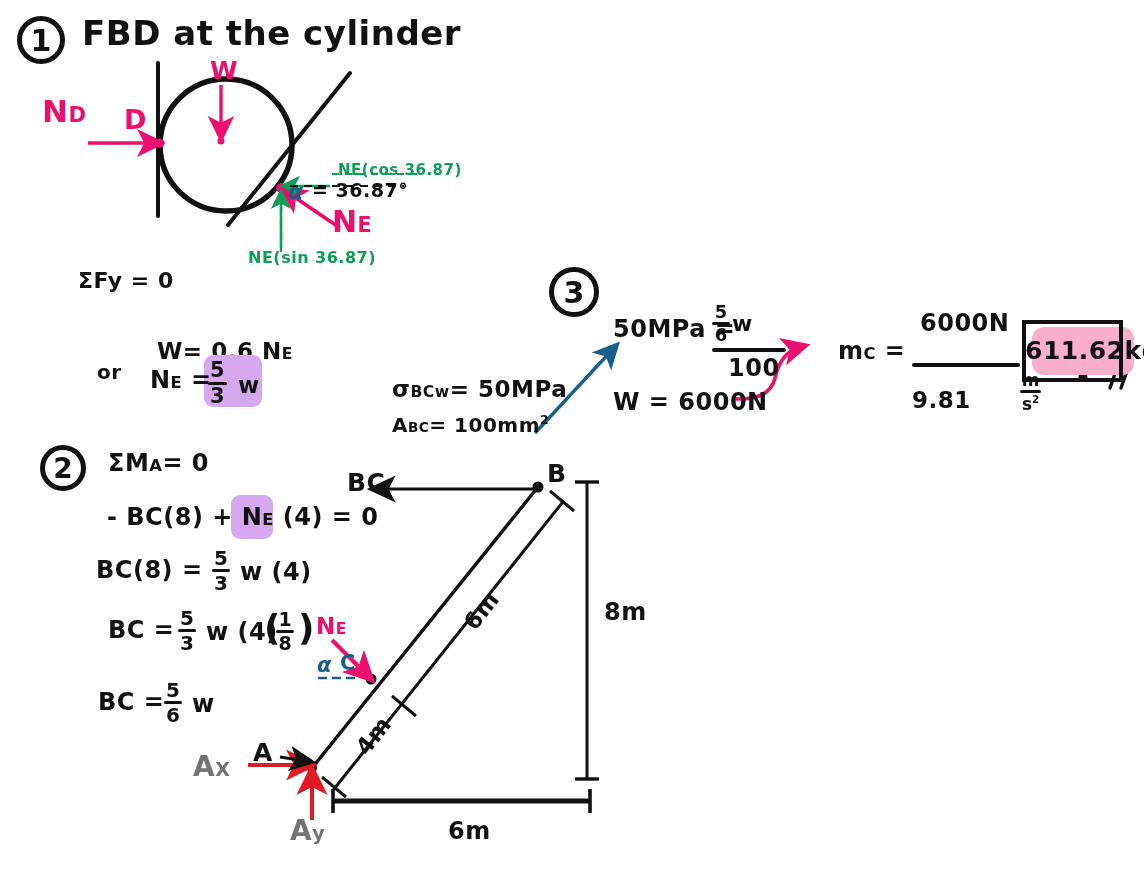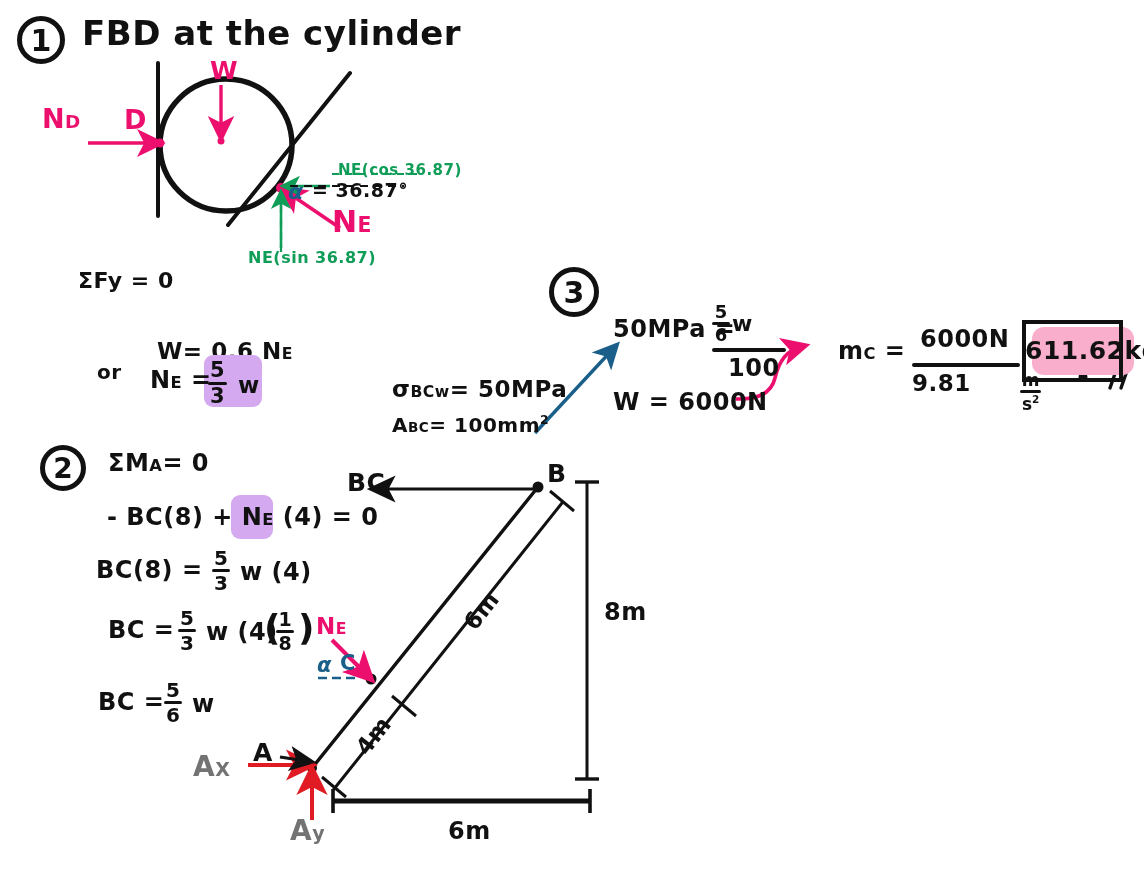--- a/index.html
+++ b/index.html
@@ -184,21 +184,21 @@
     <path d="M1129,365 L1121,388" stroke="#111111" stroke-width="3.4" fill="none" stroke-linecap="round"></path>
     <circle cx="1083" cy="377" r="4.5" fill="#111111"></circle>
   </svg>
 
   <div class="step-circle" style="left:17px; top:16px; width:48px; height:48px; font-size:30px;">
     <span>1</span>
   </div>
   <div class="txt" style="left:82px; top:16px; font-size:34px;">FBD at the cylinder</div>
 
   <div class="txt pink" style="left:124px; top:106px; font-size:27px;">D</div>
-  <div class="txt pink" style="left:42px; top:105px; font-size:27px;">
+  <div class="txt pink" style="left:42px; top:96px; font-size:31px;">
     <span>N</span><span class="sub">D</span>
   </div>
   <div class="txt pink" style="left:210px; top:58px; font-size:25px;">W</div>
   <div class="txt pink" style="left:332px; top:207px; font-size:30px;">
     <span>N</span><span class="sub">E</span>
   </div>
   <div class="txt green" style="left:338px; top:163px; font-size:15px;">NE(cos 36.87)</div>
   <div class="txt green" style="left:248px; top:250px; font-size:16px;">NE(sin 36.87)</div>
   <div class="txt blue" style="left:288px; top:181px; font-size:22px; font-style:italic;">α</div>
   <div class="txt" style="left:312px; top:181px; font-size:19px;">= 36.87°</div>
@@ -314,23 +314,23 @@
   </div>
 
   <div class="txt" style="left:613px; top:390px; font-size:24px;">W = 6000N</div>
 
   <div class="txt" style="left:838px; top:339px; font-size:24px;">
     <span>m</span><span class="sub">C</span>
     <span>=</span>
   </div>
 
   <div class="abs" style="left:912px; top:311px;">
-    <div class="txt" style="position:relative; left:8px; top:16px; font-size:24px;">6000N</div>
+    <div class="txt" style="position:relative; left:8px; top:0; font-size:24px;">6000N</div>
     <div style="width:108px; height:3.5px; background:#111111; margin-top:28px; border-radius:2px;"></div>
-    <div style="display:flex; align-items:flex-start; gap:3px; margin-top:5px;">
+    <div style="display:flex; align-items:flex-end; gap:3px; margin-top:5px;">
       <div class="txt" style="position:relative; left:0; top:0; font-size:23px;">9.81</div>
       <div class="frac" style="position:relative; left:46px; top:0; font-size:17px;">
         <span class="num">m</span>
         <span class="bar"></span>
         <span class="den"><span>s</span><span class="sup">2</span></span>
       </div>
     </div>
   </div>
 
   <div class="txt" style="left:1040px; top:340px; font-size:24px;">=</div>

